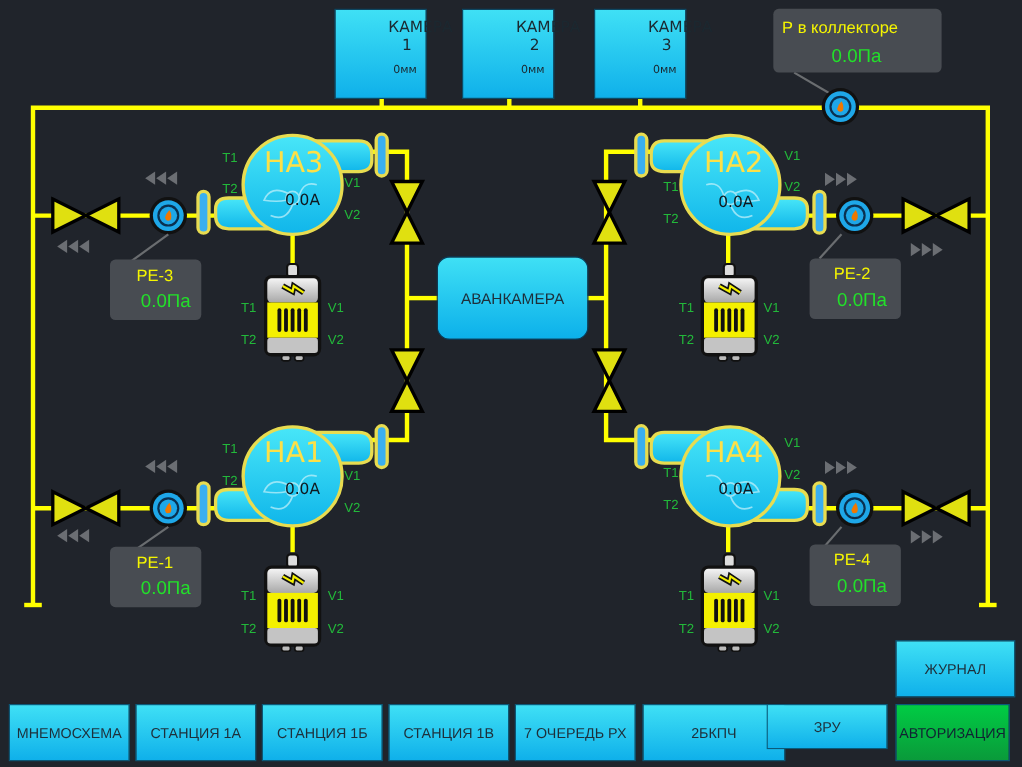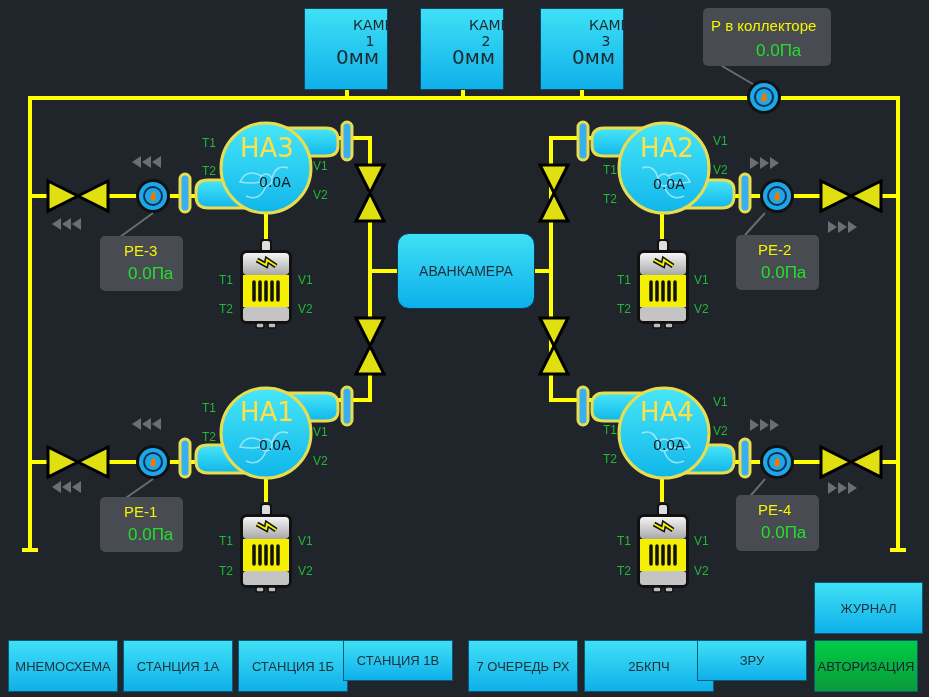--- a/index.html
+++ b/index.html
@@ -7,21 +7,21 @@
          font-family:"DejaVu Sans", sans-serif; }
   #scheme { position:absolute; left:0; top:0; width:929px; height:697px; }
   .btn { position:absolute; box-sizing:border-box; border:1px solid #0a5a7a;
          background:linear-gradient(#3fe0f5, #0fb0ea); color:#1e2f3a;
          font-family:"Liberation Sans", sans-serif; font-size:13px;
          display:flex; align-items:center; justify-content:center; cursor:pointer; }
   .btn.green { background:linear-gradient(#00cc44,#0a9a3a); color:#123; }
   .cam { position:absolute; box-sizing:border-box; width:84px; height:82px; top:8px;
          border:1px solid #0a4a66; background:linear-gradient(#3fe0f5,#0fb0ea); color:#1b2830; }
   .cam .t { position:absolute; top:8px; left:0; right:0; text-align:center; font-size:14px;margin-left:48px; }
-  .cam .v { position:absolute; bottom:20px; right:8px; font-size:20px; }
+  .cam .v { position:absolute; bottom:20px; right:8px; font-size:10px; }
   .panel { position:absolute; background:#484c52; border-radius:5px; box-sizing:border-box; }
   .panel .n { position:absolute; color:#f5f500; font-size:15px; font-family:"Liberation Sans", sans-serif; }
   .panel .v { position:absolute; color:#22e02a; font-size:17px; font-family:"Liberation Sans", sans-serif; }
   .lbl { position:absolute; color:#22b83a; font-size:12px; font-family:"Liberation Sans", sans-serif; }
   .pumpname { position:absolute; font-size:26px; color:#fde047; font-family:"DejaVu Sans", sans-serif; }
   .pumpval { position:absolute; font-size:14px; color:#10181e; }
   .avk { position:absolute; left:397px; top:233px; width:138px; height:76px; box-sizing:border-box;
          border-radius:12px; border:1px solid #0a3a55; background:linear-gradient(#3fe0f5,#0cb0ea);
          display:flex; align-items:center; justify-content:center; font-family:"Liberation Sans", sans-serif;
          font-size:14px; color:#1e2f3a; }
@@ -231,21 +231,21 @@
 </div>
 <div class="cam" style="left:420px">
   <div class="t">КАМЕРА 2</div>
   <div class="v">0мм</div>
 </div>
 <div class="cam" style="left:540px">
   <div class="t">КАМЕРА 3</div>
   <div class="v">0мм</div>
 </div>
 
-<div class="panel" style="left:703px;top:8px;width:128px;height:58px">
+<div class="panel" style="left:703px;top:8px;width:153px;height:58px">
   <div class="n" style="left:8px;top:9px">Р в коллекторе</div>
   <div class="v" style="left:53px;top:33px">0.0Па</div>
 </div>
 
 <div class="panel" style="left:100px;top:236px;width:83px;height:55px">
   <div class="n" style="left:24px;top:6px">РЕ-3</div>
   <div class="v" style="left:28px;top:28px">0.0Па</div>
 </div>
 <div class="panel" style="left:736px;top:235px;width:83px;height:55px">
   <div class="n" style="left:22px;top:6px">РЕ-2</div>
@@ -304,17 +304,17 @@
 <div class="lbl" style="left:713px;top:424px">V2</div>
 <div class="lbl" style="left:617px;top:534px">T1</div>
 <div class="lbl" style="left:617px;top:564px">T2</div>
 <div class="lbl" style="left:694px;top:534px">V1</div>
 <div class="lbl" style="left:694px;top:564px">V2</div>
 
 <div class="btn" style="left:814px;top:582px;width:109px;height:52px">ЖУРНАЛ</div>
 <div class="btn" style="left:8px;top:640px;width:110px;height:52px">МНЕМОСХЕМА</div>
 <div class="btn" style="left:123px;top:640px;width:110px;height:52px">СТАНЦИЯ 1А</div>
 <div class="btn" style="left:238px;top:640px;width:110px;height:52px">СТАНЦИЯ 1Б</div>
-<div class="btn" style="left:343px;top:640px;width:110px;height:41px">СТАНЦИЯ 1В</div>
+<div class="btn" style="left:353px;top:640px;width:110px;height:52px">СТАНЦИЯ 1В</div>
 <div class="btn" style="left:468px;top:640px;width:110px;height:52px">7 ОЧЕРЕДЬ РХ</div>
 <div class="btn" style="left:584px;top:640px;width:130px;height:52px">2БКПЧ</div>
 <div class="btn" style="left:697px;top:640px;width:110px;height:41px">ЗРУ</div>
 <div class="btn green" style="left:814px;top:640px;width:104px;height:52px">АВТОРИЗАЦИЯ</div>
 
 </body></html>

